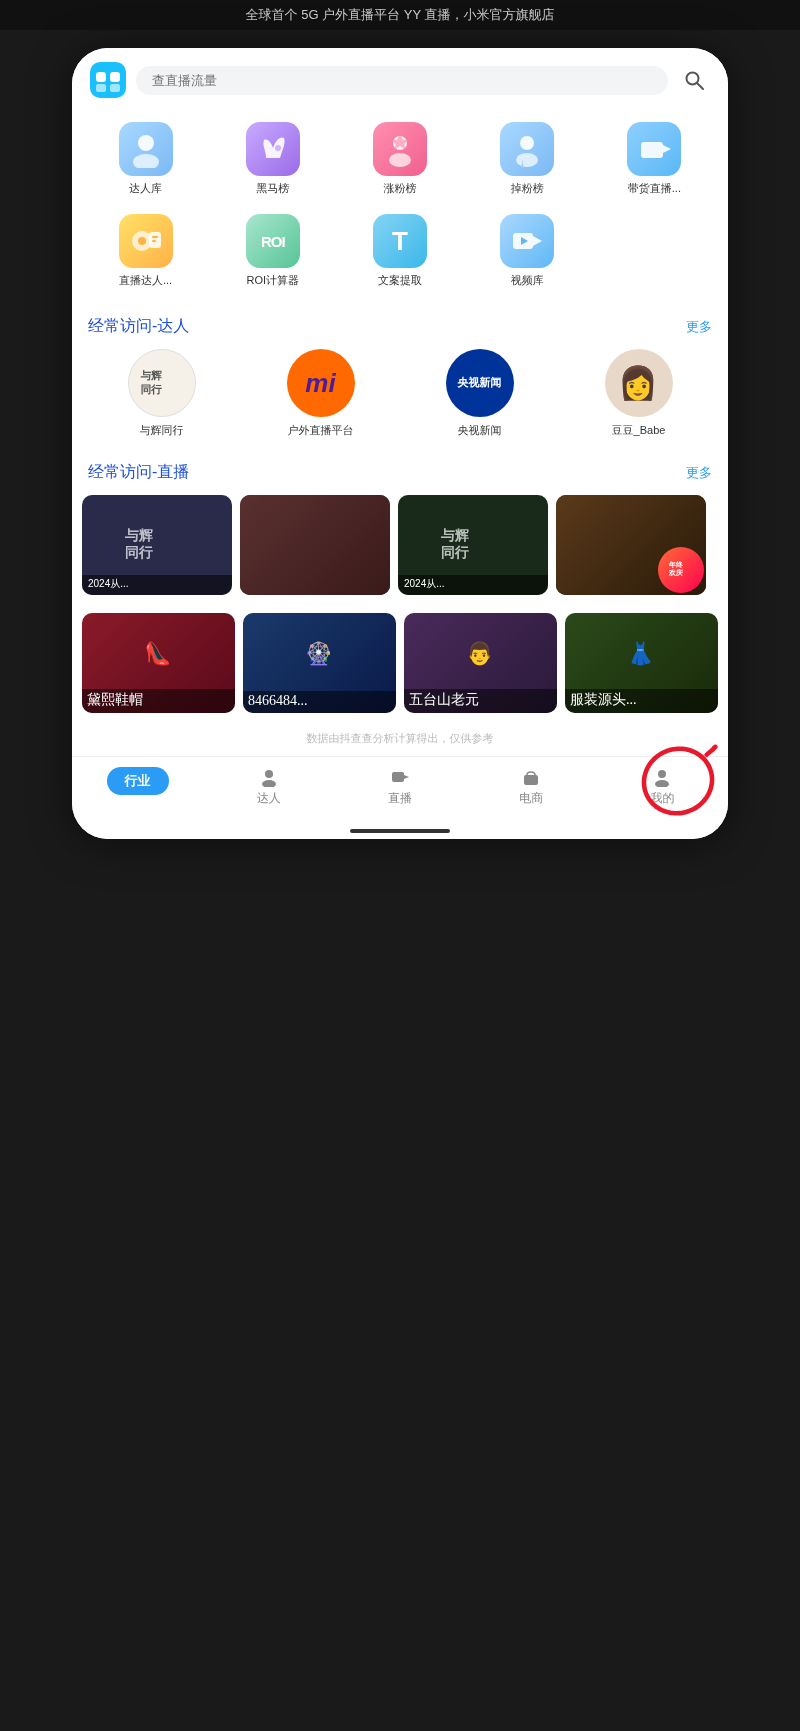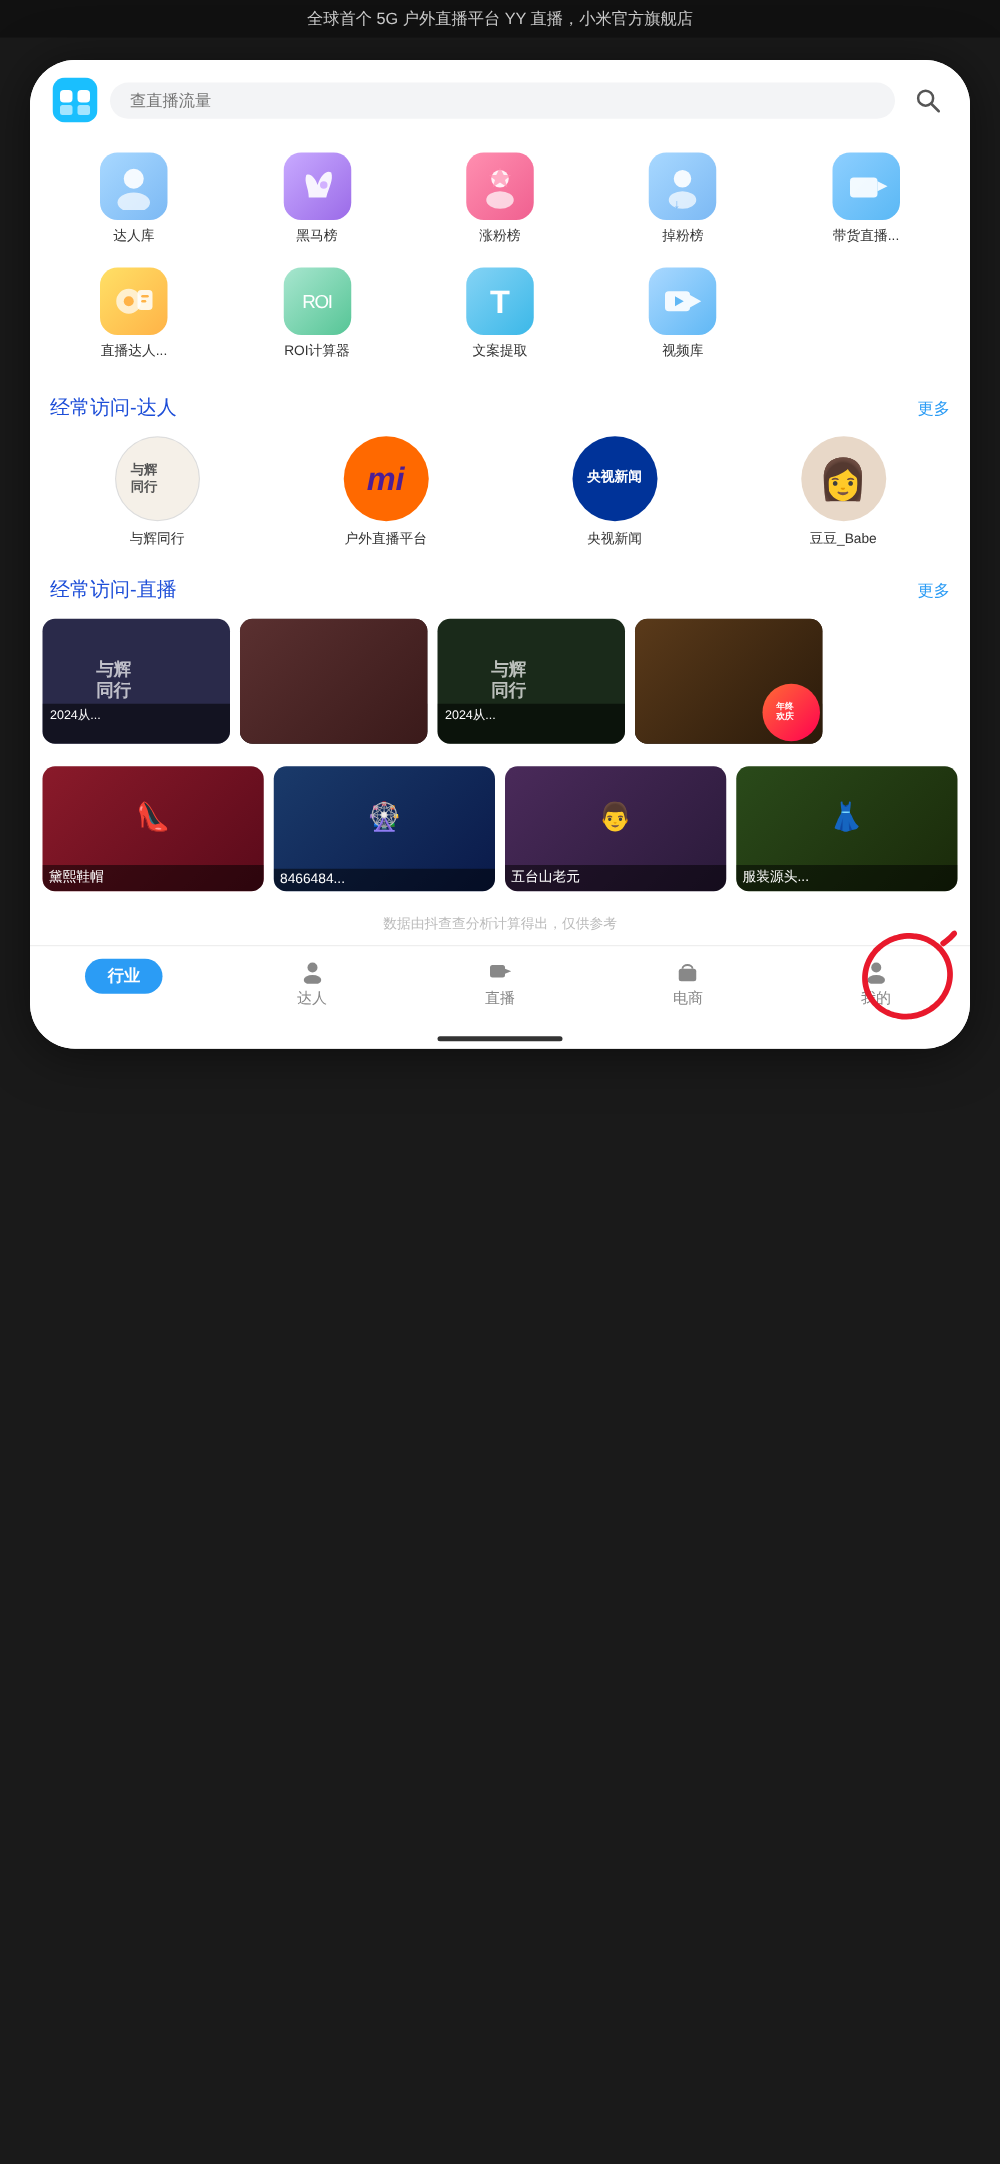--- a/index.html
+++ b/index.html
@@ -16,21 +16,21 @@
       width: 800px;
       background: #111;
       color: #ccc;
       font-size: 13px;
       padding: 6px 12px;
       text-align: center;
       white-space: nowrap;
       overflow: hidden;
     }
     .phone-frame {
-      width: 752px;
+      width: 656px;
       background: #fff;
       border-radius: 36px;
       overflow: hidden;
       margin: 18px 0 18px 0;
       box-shadow: 0 4px 40px rgba(0,0,0,0.5);
       position: relative;
     }
     
     .app-header {
       display: flex;
@@ -172,21 +172,21 @@
       position: relative;
       flex-shrink: 0;
       overflow: hidden;
       display: flex;
       align-items: flex-end;
     }
     .stream-label {
       background: rgba(0,0,0,0.55);
       color: #fff;
       font-size: 10px;
-      padding: 2px 6px 16px 6px;
+      padding: 2px 6px 4px 6px;
       width: 100%;
     }
 
     
     .guess-row {
       display: flex;
       gap: 8px;
       padding: 4px 10px 10px 10px;
     }
     .guess-item {
@@ -194,23 +194,24 @@
       height: 100px;
       border-radius: 10px;
       position: relative;
       overflow: hidden;
       display: flex;
       align-items: flex-end;
     }
     .guess-label {
       background: rgba(0,0,0,0.5);
       color: #fff;
-      font-size: 11px;
+      font-size: 14px;
       padding: 2px 5px 4px 5px;
       width: 100%;
+      font-family: Liberation Serif, serif;
     }
 
     
     .footer-note {
       text-align: center;
       font-size: 11px;
       color: #bbb;
       padding: 8px 0 10px 0;
     }
 
@@ -369,21 +370,21 @@
           <circle cx="15" cy="19" r="9" fill="white" opacity="0.7" stroke="white" stroke-width="2"></circle>
           <circle cx="15" cy="19" r="4" fill="#ffb347"></circle>
           <rect x="22" y="10" width="12" height="16" rx="3" fill="white" opacity="0.85"></rect>
           <rect x="25" y="14" width="6" height="2" rx="1" fill="#ffb347"></rect>
           <rect x="25" y="18" width="4" height="2" rx="1" fill="#ffb347"></rect>
         </svg>
       </div>
       <span class="icon-label">直播达人...</span>
     </div>
     <div class="icon-item">
-      <div class="icon-img icon-roi" style="font-size:15px;font-weight:400;color:white;letter-spacing:-1px;">ROI</div>
+      <div class="icon-img icon-roi" style="font-size:15px;font-weight:700;color:white;letter-spacing:-1px;">ROI</div>
       <span class="icon-label">ROI计算器</span>
     </div>
     <div class="icon-item">
       <div class="icon-img icon-wanan" style="font-size:26px;font-weight:900;color:white;">T</div>
       <span class="icon-label">文案提取</span>
     </div>
     <div class="icon-item">
       <div class="icon-img icon-video">
         <svg width="38" height="38" viewBox="0 0 38 38">
           <rect x="5" y="11" width="20" height="16" rx="3" fill="white" opacity="0.9"></rect>

